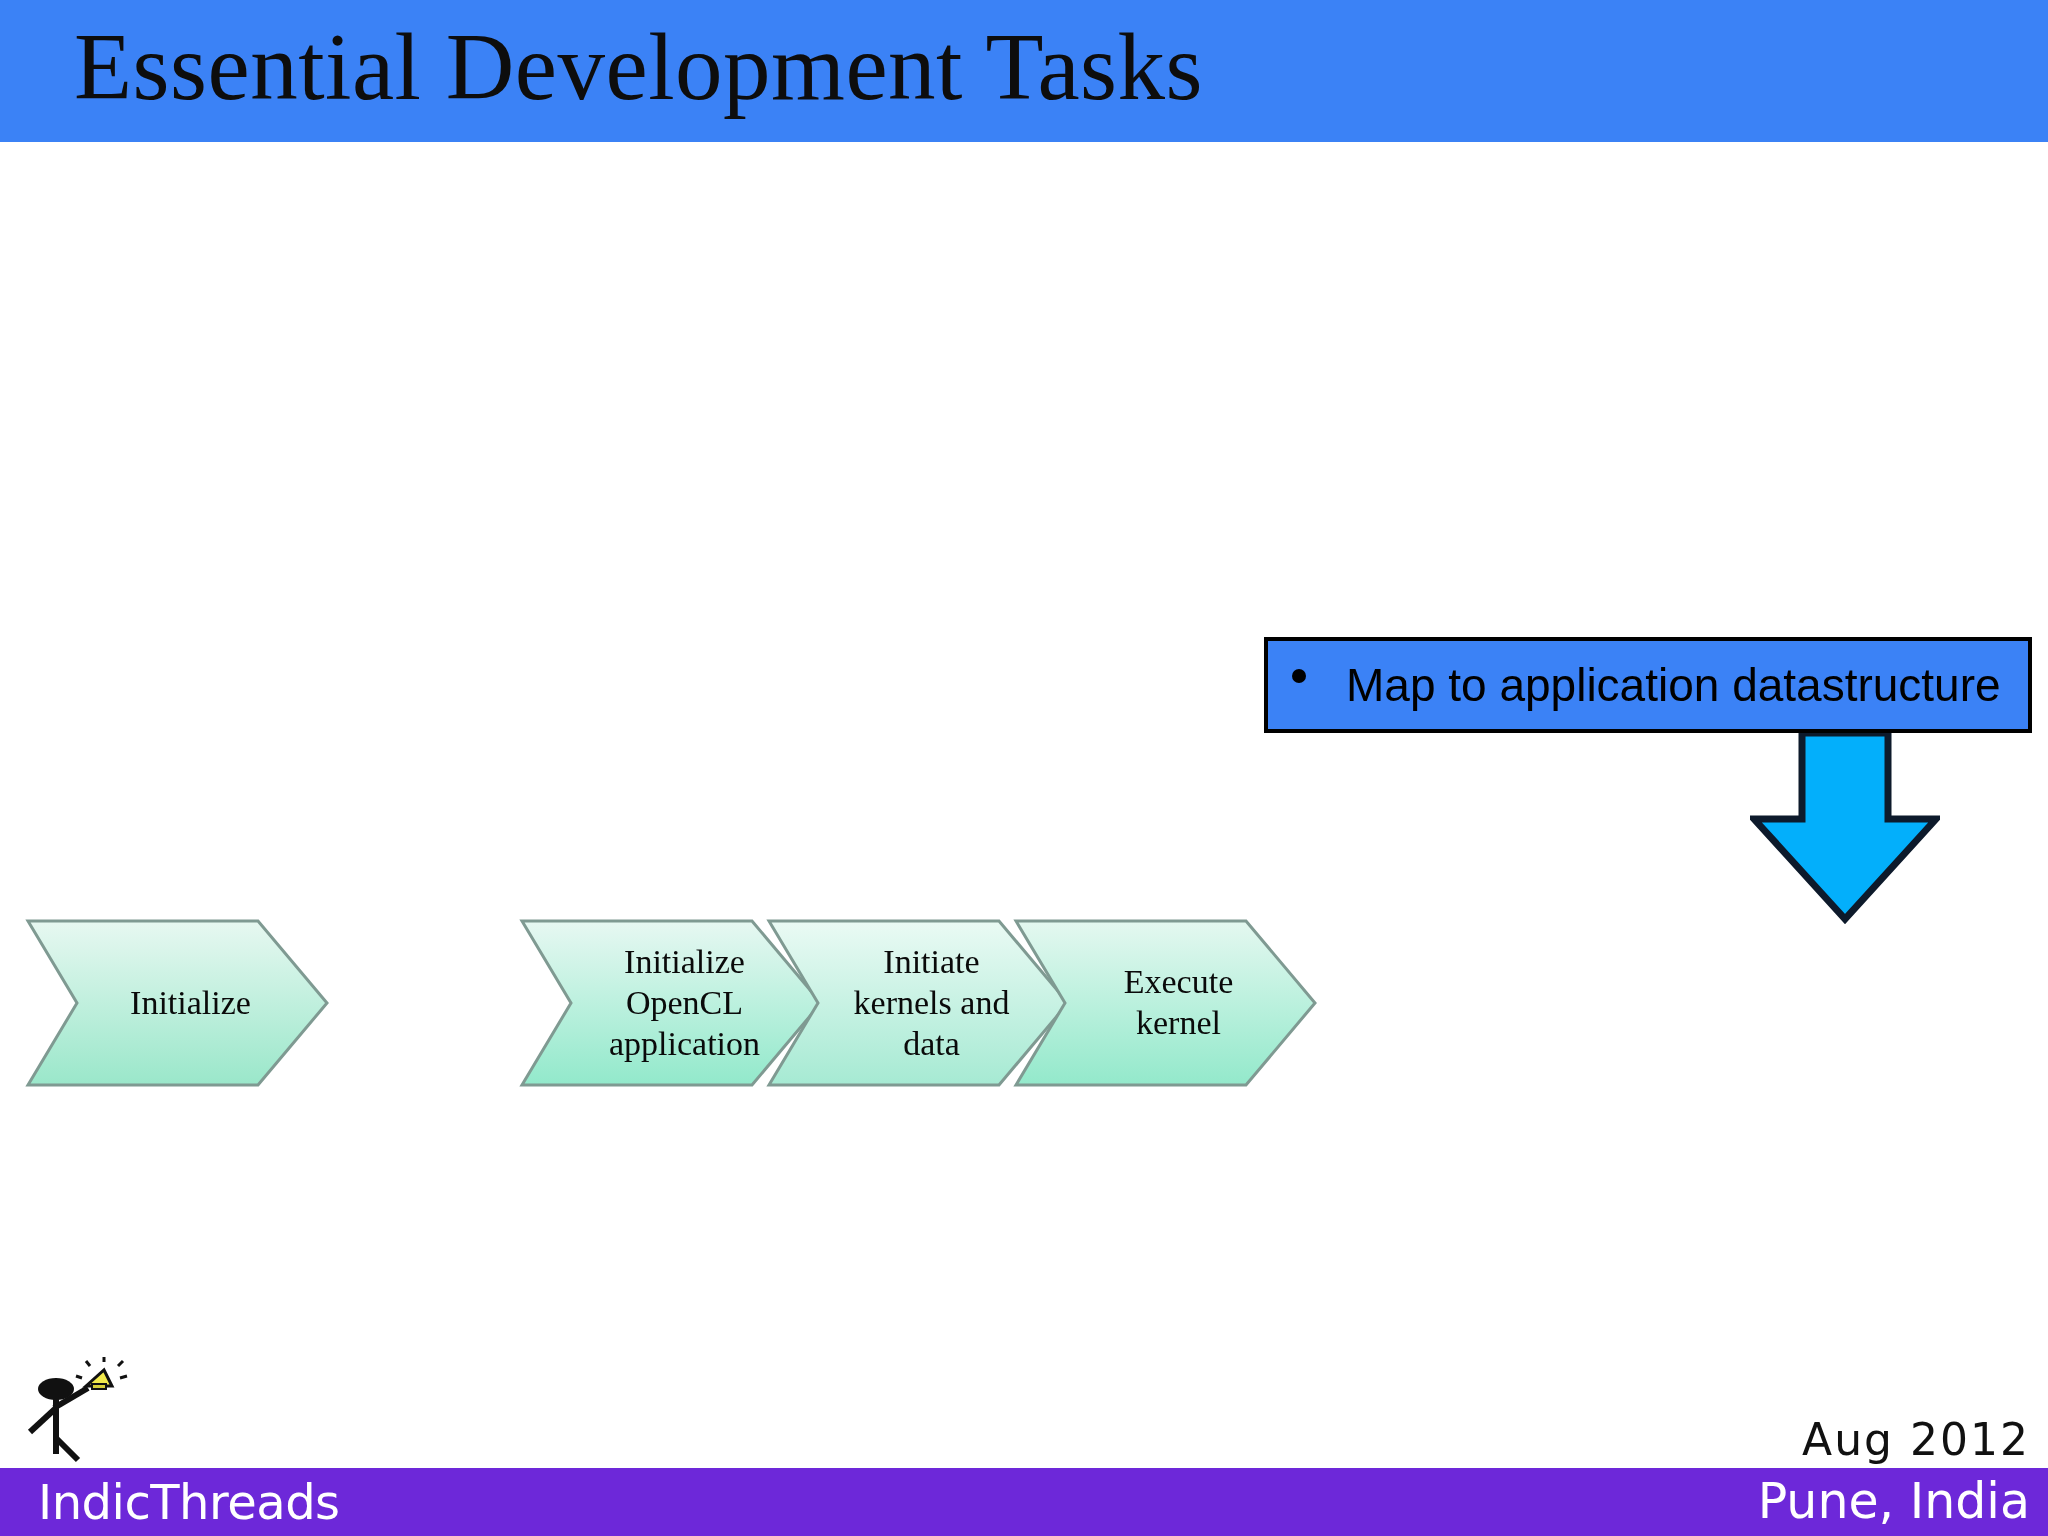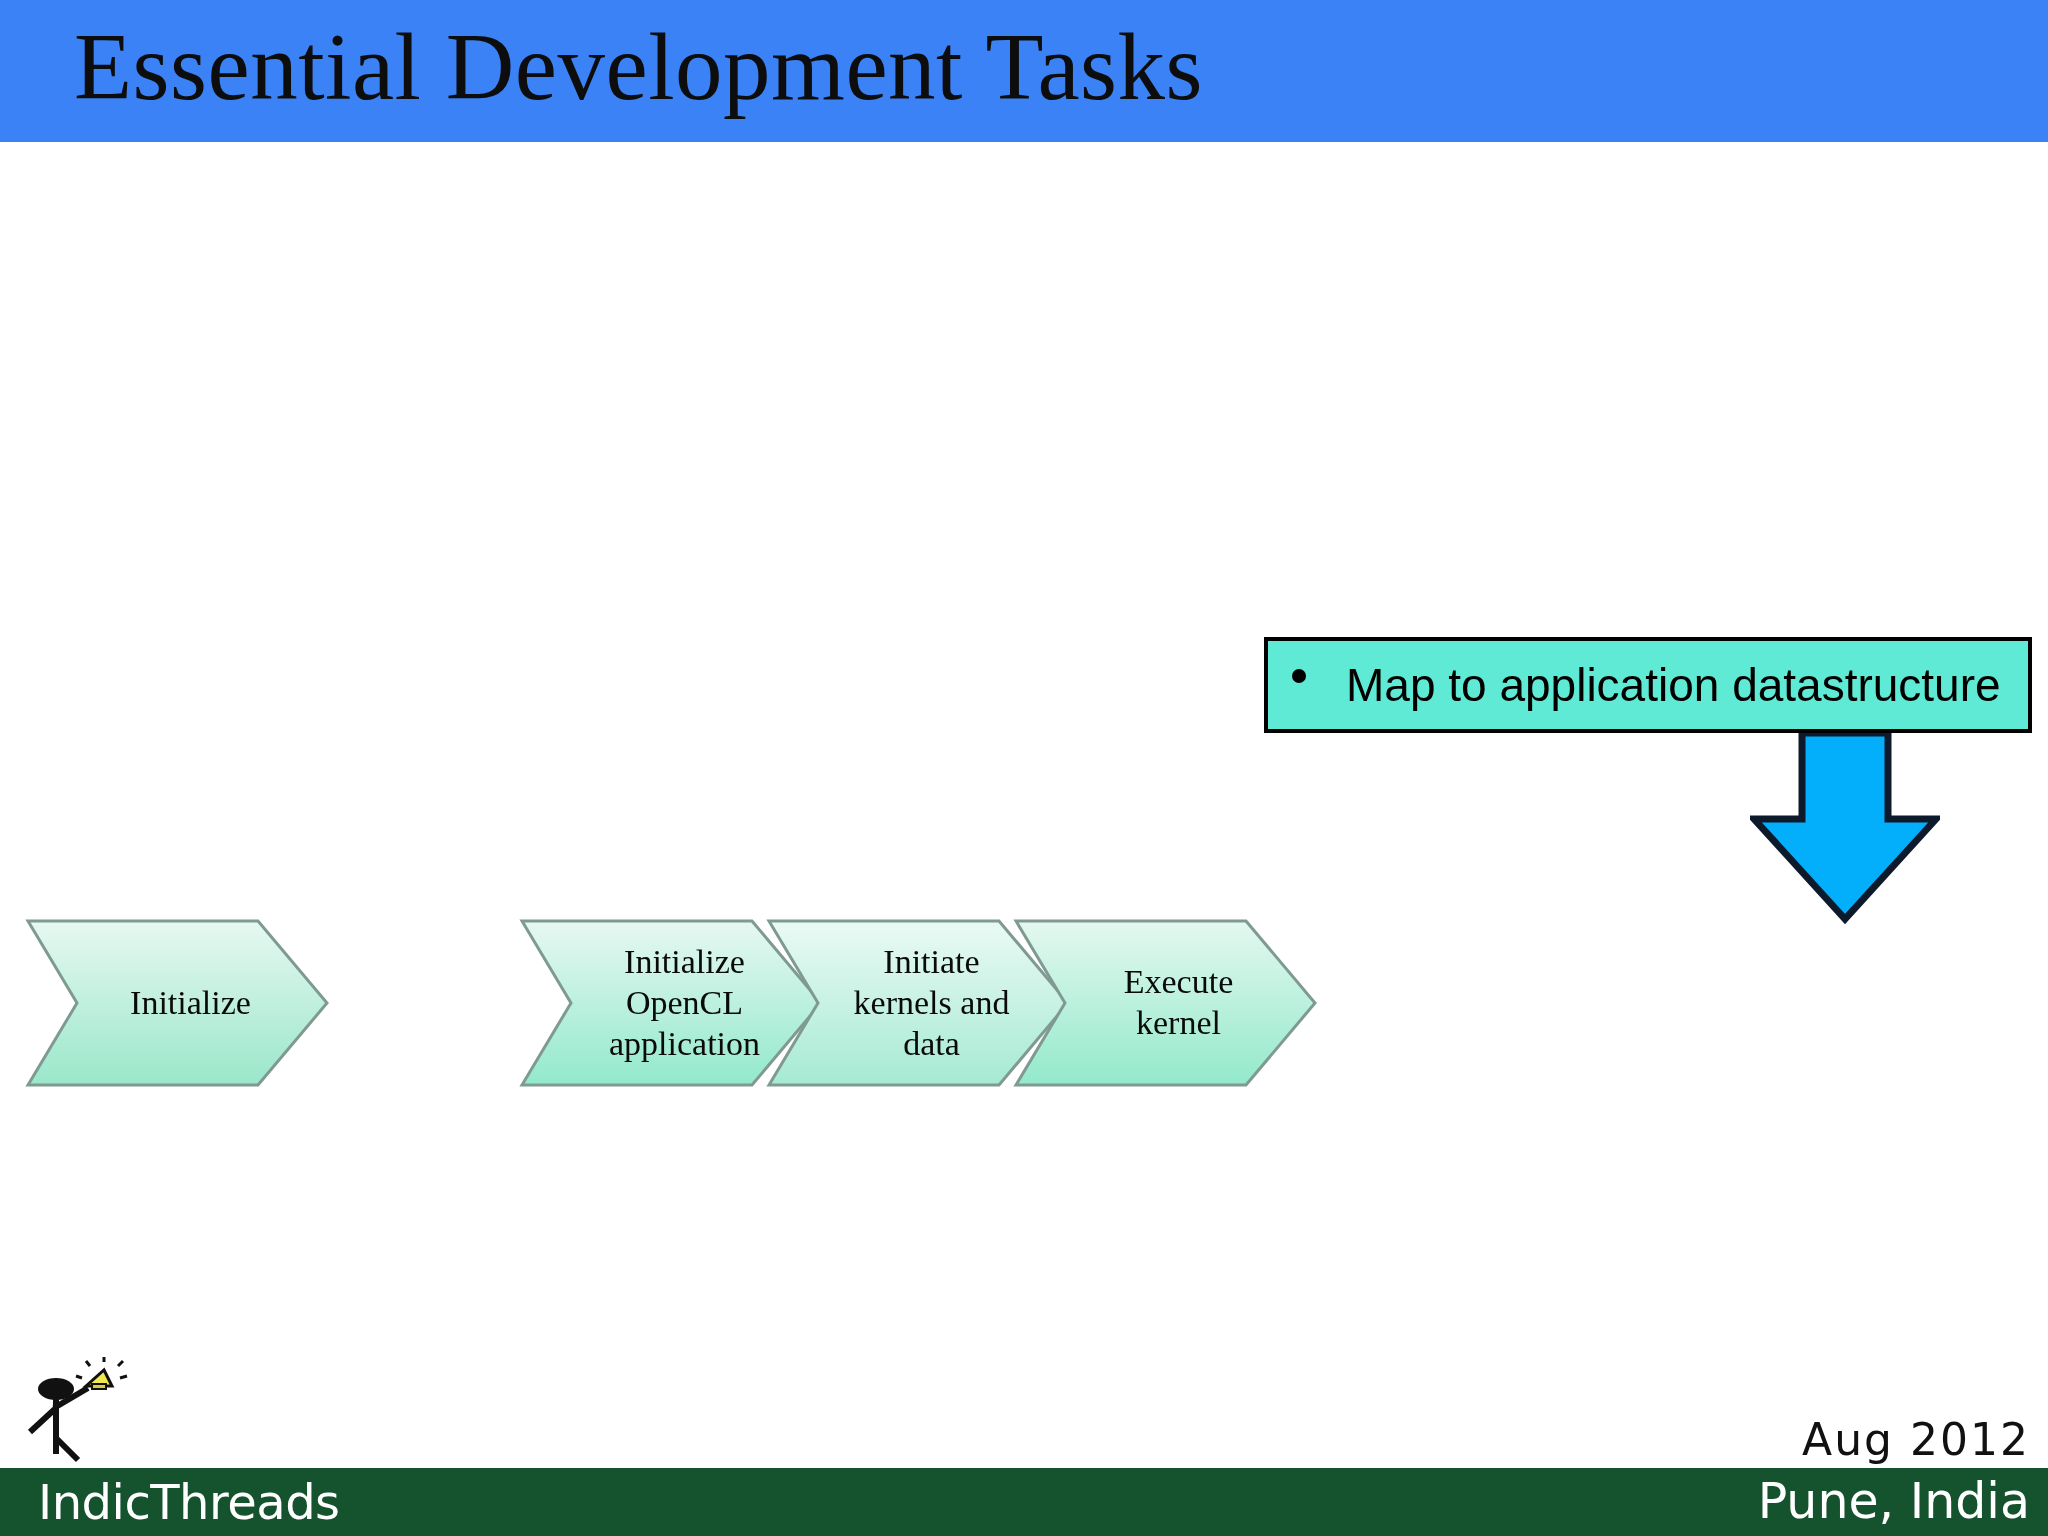--- a/index.html
+++ b/index.html
@@ -38,21 +38,21 @@
   }
 
   
   #callout-box {
     position: absolute;
     left: 1264px;
     top: 637px;
     width: 768px;
     height: 96px;
     box-sizing: border-box;
-    background: #5eead4;
+    background: #3b82f6;
     border: 4px solid #000000;
   }
   #callout-bullet {
     position: absolute;
     left: 24px;
     top: 28px;
     width: 14px;
     height: 14px;
     border-radius: 50%;
     background: #000000;
@@ -115,21 +115,21 @@
   }
   .chevron-label span { display: block; }
 
   
   #footer-bar {
     position: absolute;
     left: 0;
     bottom: 0;
     width: 2048px;
     height: 68px;
-    background: #14532d;
+    background: #6d28d9;
   }
   #brand-name {
     position: absolute;
     left: 38px;
     top: 1px;
     font-family: "DejaVu Sans", "Liberation Sans", sans-serif;
     font-size: 48px;
     line-height: 66px;
     color: #ffffff;
     letter-spacing: -0.5px;

